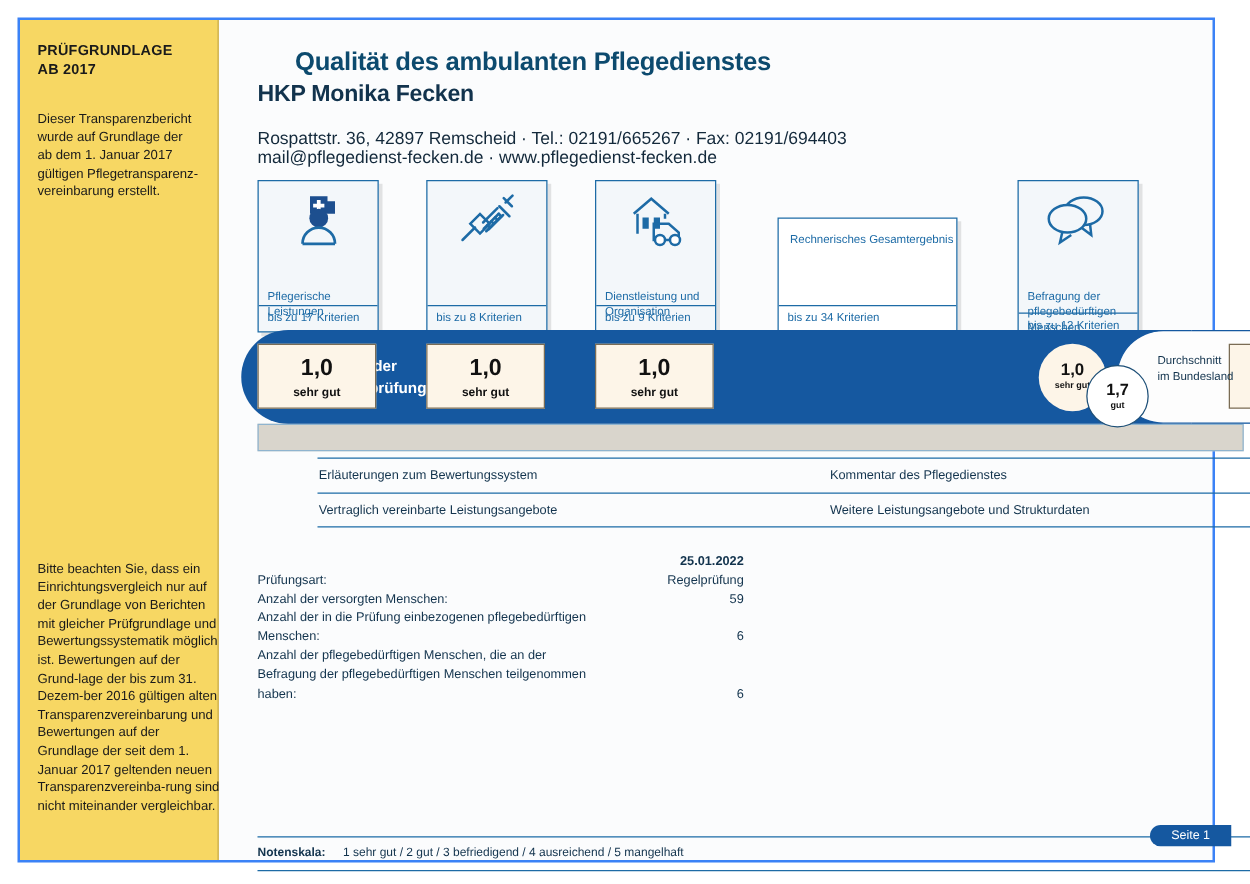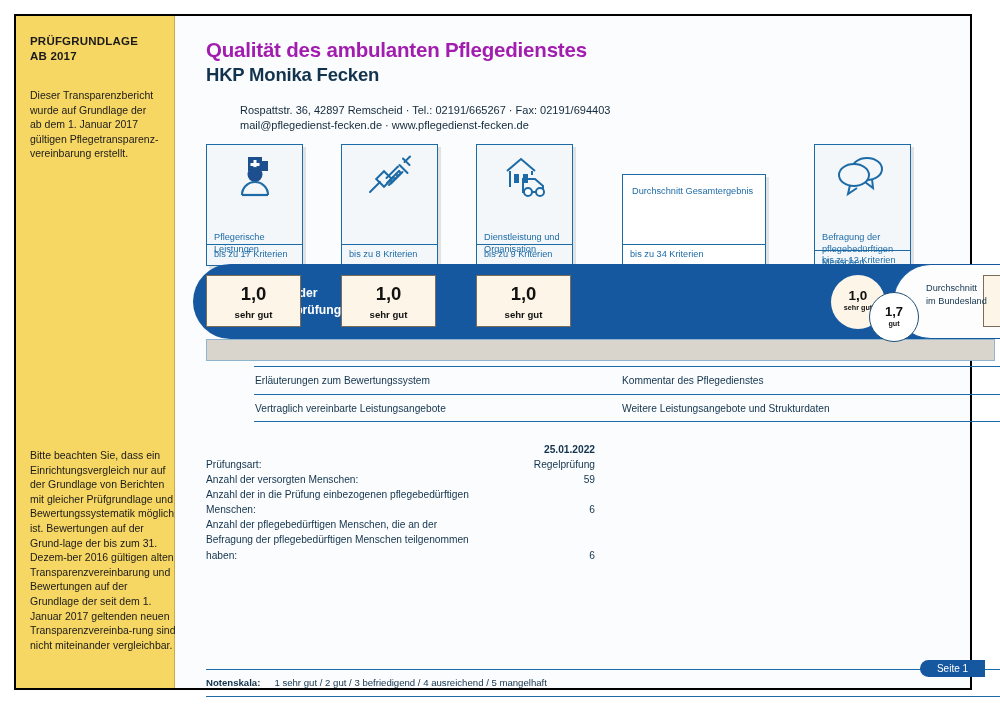--- a/index.html
+++ b/index.html
@@ -9,21 +9,21 @@
     font-family: "Liberation Sans", sans-serif;
     position: relative;
     overflow: hidden;
   }
 
   
   #page {
     position: absolute;
     left: 14px; top: 14px;
     width: 958px; height: 676px;
-    border: 2px solid #000000;
+    border: 2px solid #3b82f6;
     background: #fbfcfd;
   }
 
   
   #sidebar {
     position: absolute;
     left: 0; top: 0;
     width: 159px; height: 100%;
     background: #f7d763;
     border-right: 1px solid #c8ab4c;
@@ -54,38 +54,38 @@
   
   #main {
     position: absolute;
     left: 159px; top: 0;
     right: 0; bottom: 0;
   }
 
   
   #hdr { padding: 22px 0 0 31px; }
   .h-title {
-    color: #a21caf;
+    color: #0c4a6e;
     font-size: 20.5px;
     font-weight: bold;
     letter-spacing: -.2px;
+    margin-left: 30px;
   }
   .h-sub {
     color: #12334d;
     font-size: 18.5px;
     font-weight: bold;
     margin-top: 2px;
     letter-spacing: -.2px;
   }
   .h-addr {
     margin-top: 17px;
     color: #13293b;
-    font-size: 11px;
+    font-size: 14px;
     line-height: 14.5px;
-    margin-left: 34px;
   }
 
   
   #strip {
     position: absolute;
     left: 31px; top: 128px;
     width: 760px; height: 122px;
   }
   .cat {
     position: absolute;
@@ -240,21 +240,21 @@
     position: relative;
   }
   .lrow:last-child { border-bottom: 1.3px solid #1d6ba6; }
   .lrow span {
     position: absolute;
     top: 8px;
     color: #12334d;
     font-size: 10.2px;
   }
   .lrow .c1 { left: 1px; }
-  .lrow .c2 { left: 368px; }
+  .lrow .c2 { left: 410px; }
 
   
   #facts { position: absolute; left: 31px; top: 426px; width: 389px; }
   .frow { position: relative; min-height: 15px; }
   .flabel {
     color: #12334d;
     font-size: 10.2px;
     line-height: 15.1px;
     width: 268px;
   }
@@ -382,21 +382,21 @@
               <circle cx="29" cy="39" r="4" fill="#fff"></circle>
               <circle cx="41" cy="39" r="4" fill="#fff"></circle>
             </g>
           </svg>
         </div>
         <div class="cat-label">Dienstleistung und Organisation</div>
         <div class="cat-crit">bis zu 9 Kriterien</div>
       </div>
 
       <div id="overall">
-        <div class="ov-l">Durchschnitt Gesamtergebnis</div>
+        <div class="ov-l">Rechnerisches Gesamtergebnis</div>
         <div class="cat-crit">bis zu 34 Kriterien</div>
       </div>
 
       <div class="cat" style="left:608px; top:0; height:128px;">
         <div class="cat-icon">
           <svg width="54" height="42" viewBox="0 0 54 42">
             <g stroke="#1d6ba6" stroke-width="2" fill="none">
               <ellipse cx="31" cy="14" rx="15" ry="11"></ellipse>
               <path d="M36 24 l1 9 l-8 -6"></path>
               <ellipse cx="18" cy="20" rx="15" ry="11" fill="#f3f7fa"></ellipse>

